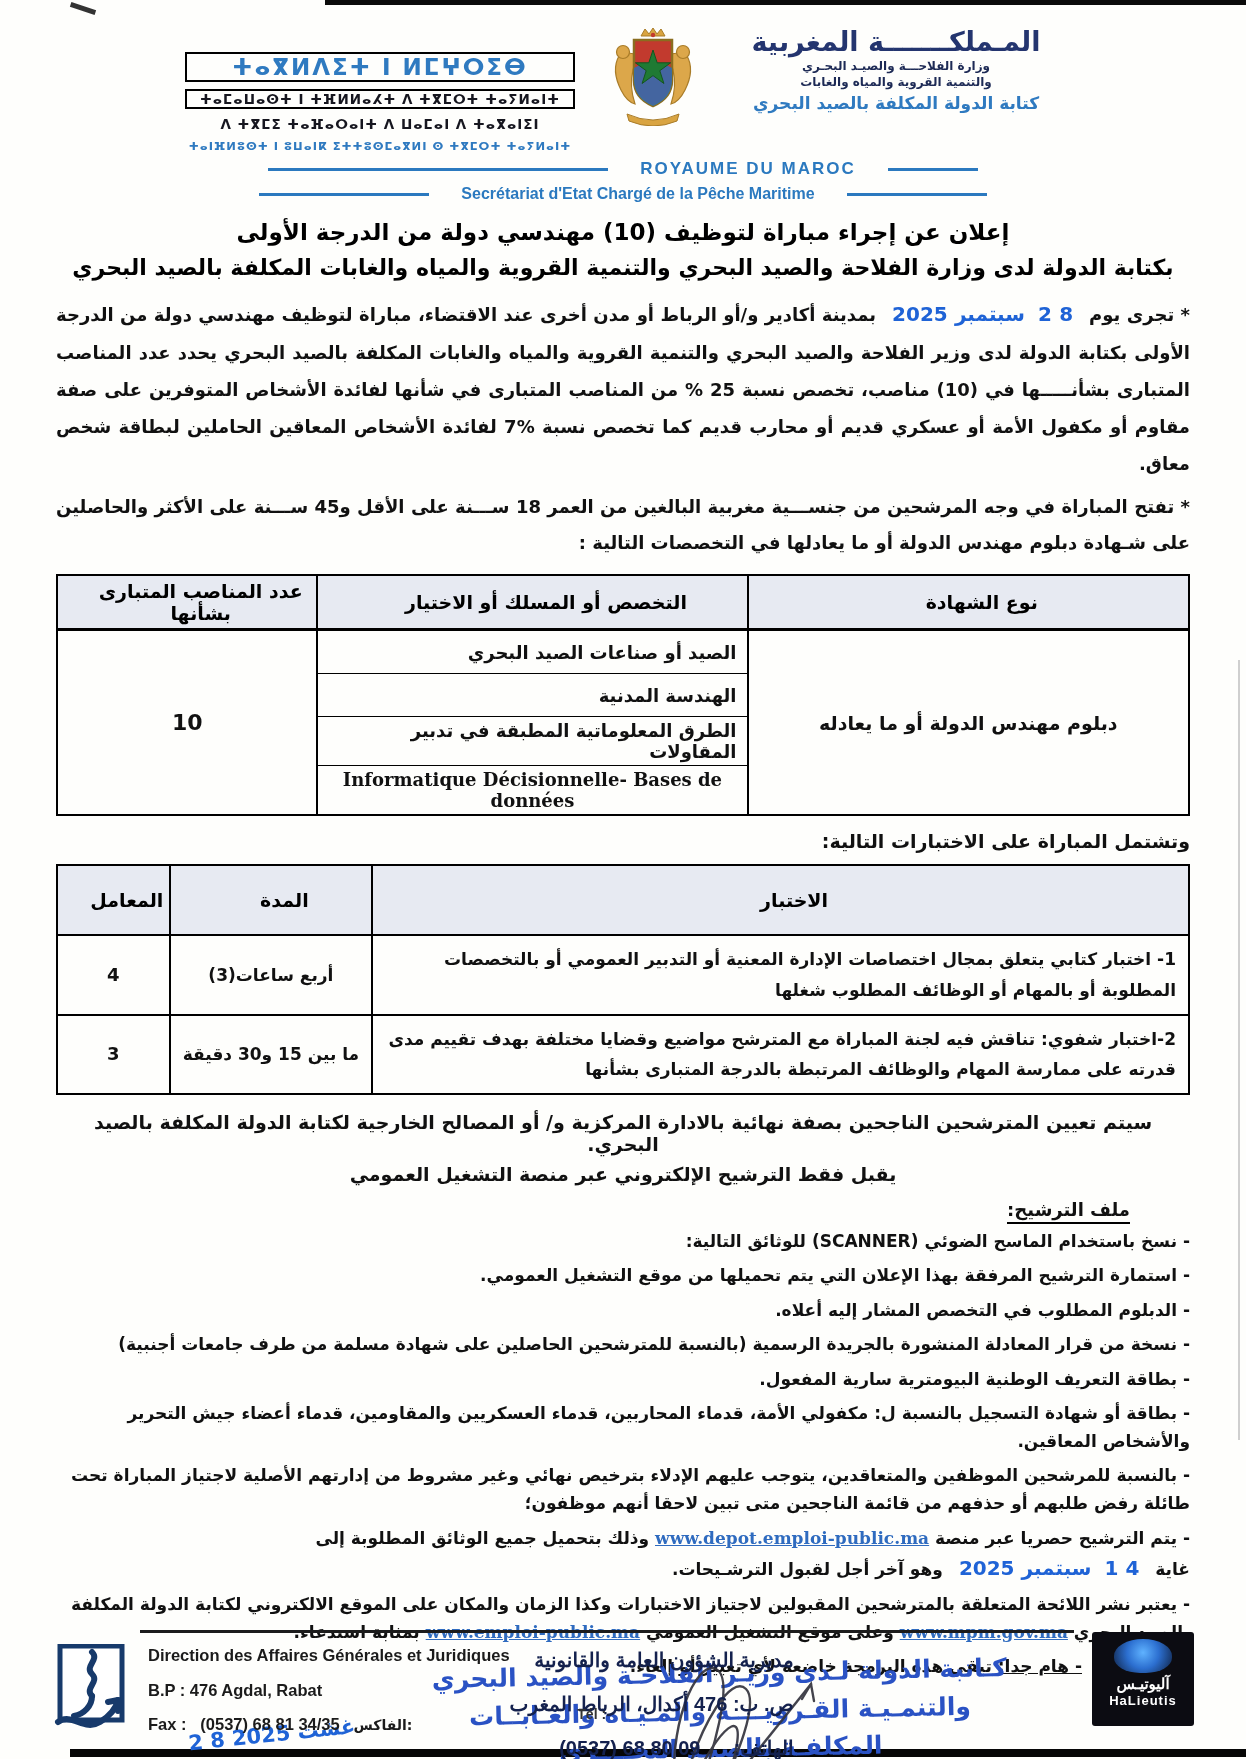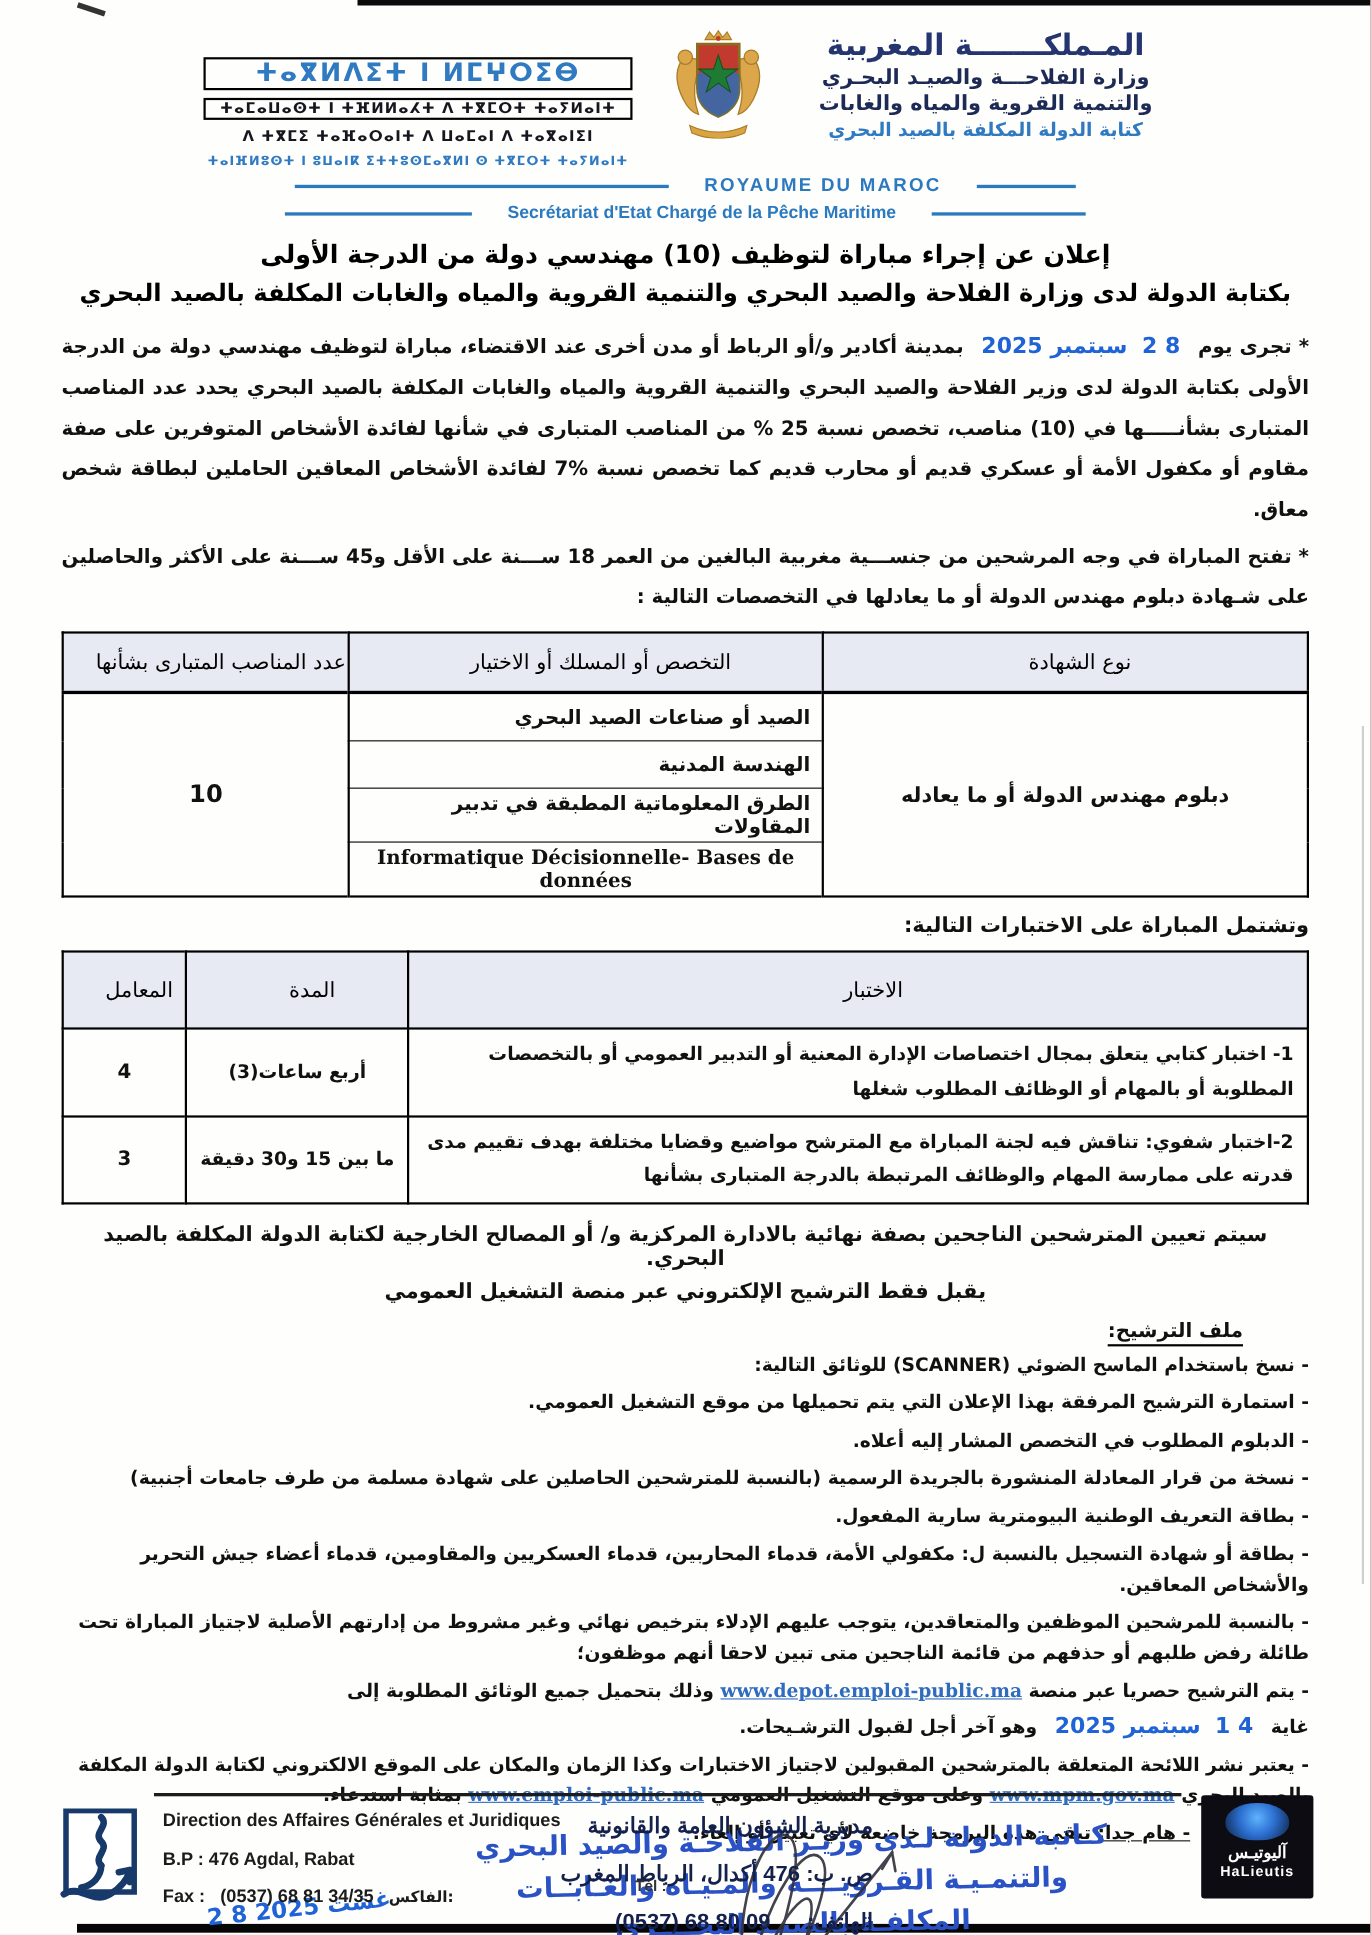--- a/index.html
+++ b/index.html
@@ -15,21 +15,21 @@
 
   
   .hdr{display:flex;justify-content:center;align-items:flex-start;gap:26px;}
   .tif{width:390px;text-align:center;padding-top:14px;}
   .tif .t1{color:#2f7ac0;font-size:23px;font-weight:bold;letter-spacing:2px;}
   .tif .t2,.tif .t3{color:#16161f;font-size:13.5px;font-weight:bold;margin-top:7px;letter-spacing:1px;}
   .tif .t4{color:#2f7ac0;font-size:11.5px;font-weight:bold;margin-top:7px;letter-spacing:1px;}
   .crest{width:104px;flex:0 0 auto;}
   .arb{width:330px;direction:rtl;text-align:center;}
   .arb .a1{color:#24356f;font-size:27px;font-weight:bold;}
-  .arb .a2,.arb .a3{color:#1d2a55;font-size:19px;font-weight:bold;margin-top:2px;}
+  .arb .a2,.arb .a3{color:#1d2a55;font-size:12px;font-weight:bold;margin-top:2px;}
   .arb .a4{color:#2f7ac0;font-size:17px;font-weight:bold;margin-top:4px;}
   .ruleline{display:flex;align-items:center;justify-content:center;gap:32px;margin-top:6px;}
   .rule{height:3px;background:#2b79bf;flex:0 0 auto;}
   .royaume{color:#2b79bf;font-weight:bold;font-size:17px;letter-spacing:2px;font-family:"Liberation Sans",sans-serif;}
   .ministere{color:#101010;font-weight:bold;font-size:16.5px;text-align:center;margin-top:5px;font-family:"Liberation Sans",sans-serif;}
   .secretariat{color:#2b79bf;font-weight:bold;font-size:16px;font-family:"Liberation Sans",sans-serif;}
 
   
   .doc-title{direction:rtl;text-align:center;font-weight:bold;color:#000;margin-top:16px;font-size:23px;}
   .doc-title2{direction:rtl;text-align:center;font-weight:bold;color:#000;margin-top:10px;font-size:22px;}
@@ -37,21 +37,21 @@
   
   .p-ar{direction:rtl;text-align:justify;font-size:18px;font-weight:600;line-height:2.05;margin-top:14px;}
   .p-ar.second{margin-top:6px;}
   .b{font-weight:800;}
   .dstamp{color:#1f63d6;font-weight:bold;font-size:20px;white-space:nowrap;padding:0 16px;}
   .dstamp .dday{letter-spacing:7px;padding-left:6px;}
 
   
   table{border-collapse:collapse;width:100%;direction:rtl;}
   .t1{margin-top:12px;}
-  .t1 th,.t2 th{background:#e7eaf2;border:2px solid #000;font-weight:400;font-size:19px;color:#000;padding-left:28px;}
+  .t1 th,.t2 th{background:#e7eaf2;border:2px solid #000;font-weight:700;font-size:19px;color:#000;padding-left:28px;}
   .t1 th{height:50px;border-bottom:3px solid #000;}
   .t1 td{border:1.5px solid #000;font-weight:700;font-size:18px;padding:3px 10px;}
   .t1 td.spec{height:36px;text-align:right;}
   .t1 td.spec.fr{text-align:center;font-family:"DejaVu Serif",serif;font-weight:600;}
   .t1 td.cert{text-align:center;font-size:19px;border-left:2.5px solid #000;}
   .t1 td.cnt{text-align:center;font-size:22px;font-weight:800;border-right:2.5px solid #000;}
   .t1,.t2{border:2.5px solid #000;}
   .exams-heading{direction:rtl;text-align:right;font-weight:800;font-size:19px;margin-top:14px;}
   .t2{margin-top:12px;}
   .t2 th{height:66px;}

